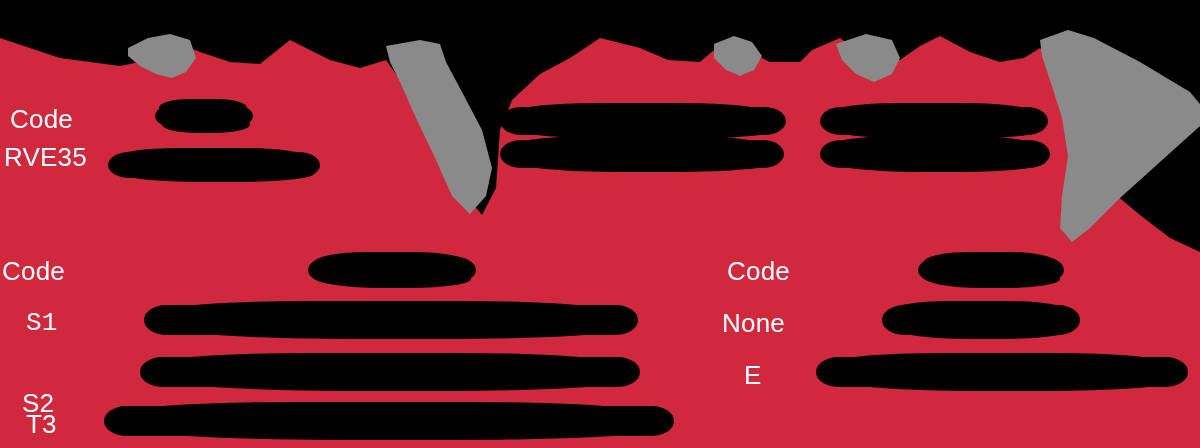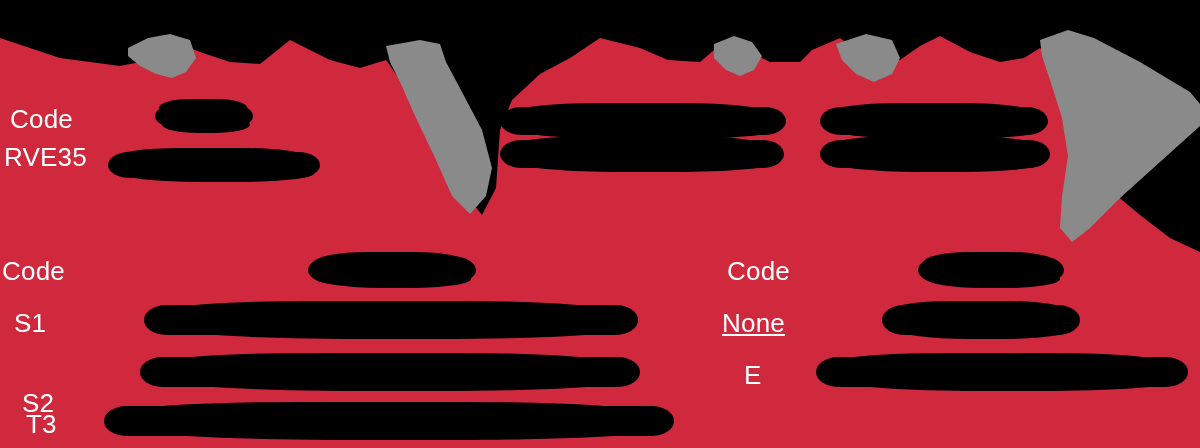--- a/index.html
+++ b/index.html
@@ -82,25 +82,25 @@
         <path d="M714,44 L734,36 L752,42 L762,56 L754,70 L740,76 L726,70 L714,58 Z"></path>
         <path d="M836,44 L866,34 L892,40 L900,58 L892,74 L874,82 L856,74 L842,60 Z"></path>
         <path d="M1040,40 L1068,30 L1094,38 L1140,62 L1190,92 L1200,104 L1200,126 L1160,162 L1120,198 L1090,228 L1072,242 L1060,228 L1062,196 L1068,156 L1062,118 L1050,80 L1042,56 Z"></path>
       </g>
   </svg>
 
   <div id="labels-layer">
       <div class="label" style="left: 10px; top: 106px; color: rgb(255, 255, 255);">Code</div>
       <div class="label" style="left: 4px; top: 144px; color: rgb(255, 255, 255);">RVE35</div>
       <div class="label" style="left: 2px; top: 258px; color: rgb(255, 255, 255);">Code</div>
-      <div class="label" style="left: 14px; top: 310px; color: rgb(255, 255, 255);">S1</div>
+      <div class="label" style="left: 26px; top: 310px; color: rgb(255, 255, 255); font-family: Liberation Mono, monospace;">S1</div>
       <div class="label" style="left: 22px; top: 362px; color: rgb(255, 255, 255); margin-top: 28px;">S2</div>
       <div class="label" style="left: 26px; top: 411px; color: rgb(255, 255, 255);">T3</div>
       <div class="label" style="left: 727px; top: 258px; color: rgb(255, 255, 255);">Code</div>
-      <div class="label" style="left: 722px; top: 310px; color: rgb(255, 255, 255); text-decoration: underline;">None</div>
+      <div class="label" style="left: 722px; top: 310px; color: rgb(255, 255, 255);">None</div>
       <div class="label" style="left: 744px; top: 362px; color: rgb(255, 255, 255);">E</div>
     </div>
   <div id="redactions-layer">
       <div class="redaction r-short" style="left: 155px; top: 103px; width: 98px; height: 26px; background: rgb(0, 0, 0);"></div>
       <div class="redaction" style="left: 108px; top: 152px; width: 212px; height: 26px; background: rgb(0, 0, 0);"></div>
       <div class="redaction" style="left: 500px; top: 107px; width: 286px; height: 28px; background: rgb(0, 0, 0);"></div>
       <div class="redaction" style="left: 500px; top: 140px; width: 284px; height: 28px; background: rgb(0, 0, 0);"></div>
       <div class="redaction" style="left: 820px; top: 107px; width: 228px; height: 28px; background: rgb(0, 0, 0);"></div>
       <div class="redaction" style="left: 820px; top: 140px; width: 230px; height: 28px; background: rgb(0, 0, 0);"></div>
       <div class="redaction r-short" style="left: 308px; top: 256px; width: 168px; height: 28px; background: rgb(0, 0, 0);"></div>

